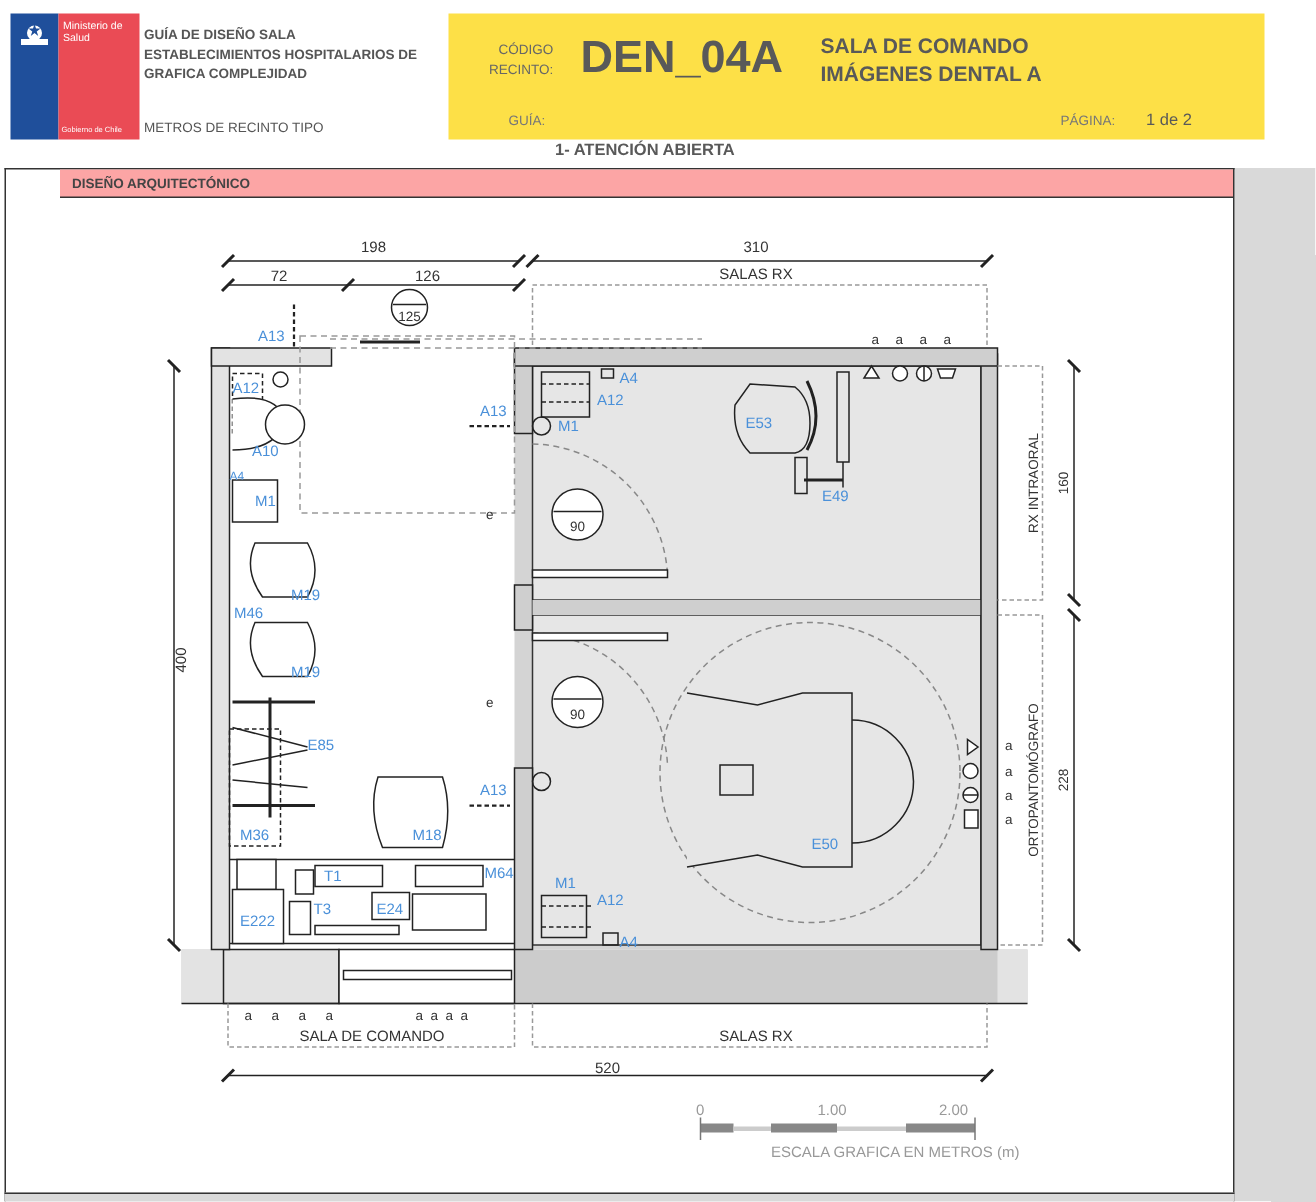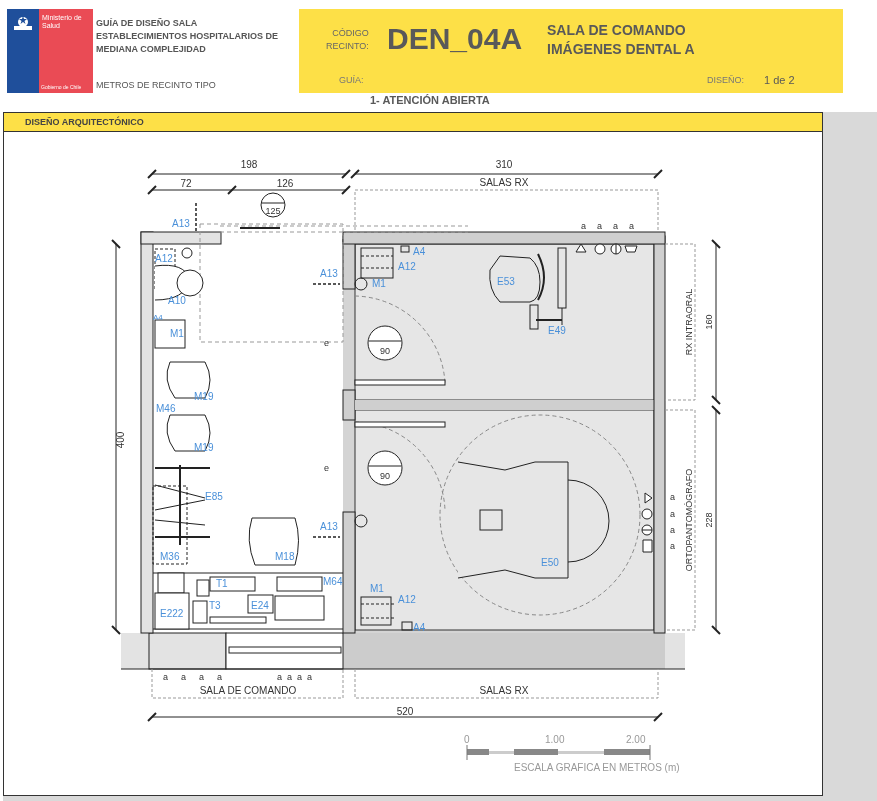--- a/index.html
+++ b/index.html
@@ -15,21 +15,21 @@
   .hdr{position:absolute;left:299px;top:9px;width:544px;height:84px;background:#fde047;}
   .hdr .cod{position:absolute;left:27px;top:18px;font-size:9px;line-height:13px;text-align:right;color:#666;}
   .hdr .code{position:absolute;left:88px;top:13px;font-size:30px;font-weight:bold;color:#595959;}
   .hdr .name{position:absolute;left:248px;top:12px;font-size:14px;font-weight:bold;line-height:19px;color:#595959;}
   .hdr .area-l{position:absolute;left:40px;top:66px;font-size:9px;color:#777;}
   .hdr .area-v{position:absolute;left:71px;top:65px;font-size:11px;font-weight:bold;color:#595959;margin-top:20px;}
   .hdr .pag-l{position:absolute;left:408px;top:66px;font-size:9px;color:#777;}
   .hdr .pag-v{position:absolute;left:465px;top:65px;font-size:11px;color:#595959;}
   .rightband{position:absolute;left:823px;top:112px;width:54px;height:689px;background:#d9d9d9;}
   .section{position:absolute;left:3px;top:112px;width:820px;height:689px;border:1px solid #333;box-sizing:border-box;border-bottom:none;}
-  .section .title{height:18px;background:#fde047;border-bottom:1px solid #333;font-size:9px;font-weight:bold;color:#444;padding-left:21px;line-height:18px;}
+  .section .title{height:18px;background:#fca5a5;border-bottom:1px solid #333;font-size:9px;font-weight:bold;color:#444;padding-left:8px;line-height:18px;margin-left:36px;}
   .foot-strip{position:absolute;left:3px;top:795px;width:820px;height:6px;background:#d9d9d9;border-top:1px solid #333;}
   svg.plan{position:absolute;left:0;top:0;}
   .t{font-family:"Liberation Sans",sans-serif;}
 </style>
 </head>
 <body>
 
 <div class="logo">
   <div class="blue">
     <svg class="crest" viewBox="0 0 24 20">
@@ -39,37 +39,37 @@
     </svg>
   </div>
   <div class="red"></div>
   <div class="min" style="width:50px;">Ministerio de Salud</div>
   <div class="gob">Gobierno de Chile</div>
 </div>
 
 <div class="guide">
   <div>GUÍA DE DISEÑO SALA</div>
   <div>ESTABLECIMIENTOS HOSPITALARIOS DE</div>
-  <div>MEDIANA COMPLEJIDAD</div>
+  <div>GRAFICA COMPLEJIDAD</div>
 </div>
 <div class="ficha">METROS DE RECINTO TIPO</div>
 
 <div class="hdr">
   <div class="cod">
     <div>CÓDIGO</div>
     <div>RECINTO:</div>
   </div>
   <div class="code">DEN_04A</div>
   <div class="name">
     <div>SALA DE COMANDO</div>
     <div>IMÁGENES DENTAL A</div>
   </div>
   <div class="area-l">GUÍA:</div>
   <div class="area-v">1- ATENCIÓN ABIERTA</div>
-  <div class="pag-l">DISEÑO:</div>
+  <div class="pag-l">PÁGINA:</div>
   <div class="pag-v">1 de 2</div>
 </div>
 
 <div class="rightband"></div>
 
 <div class="section">
   <div class="title">DISEÑO ARQUITECTÓNICO</div>
 </div>
 <div class="foot-strip"></div>
 

